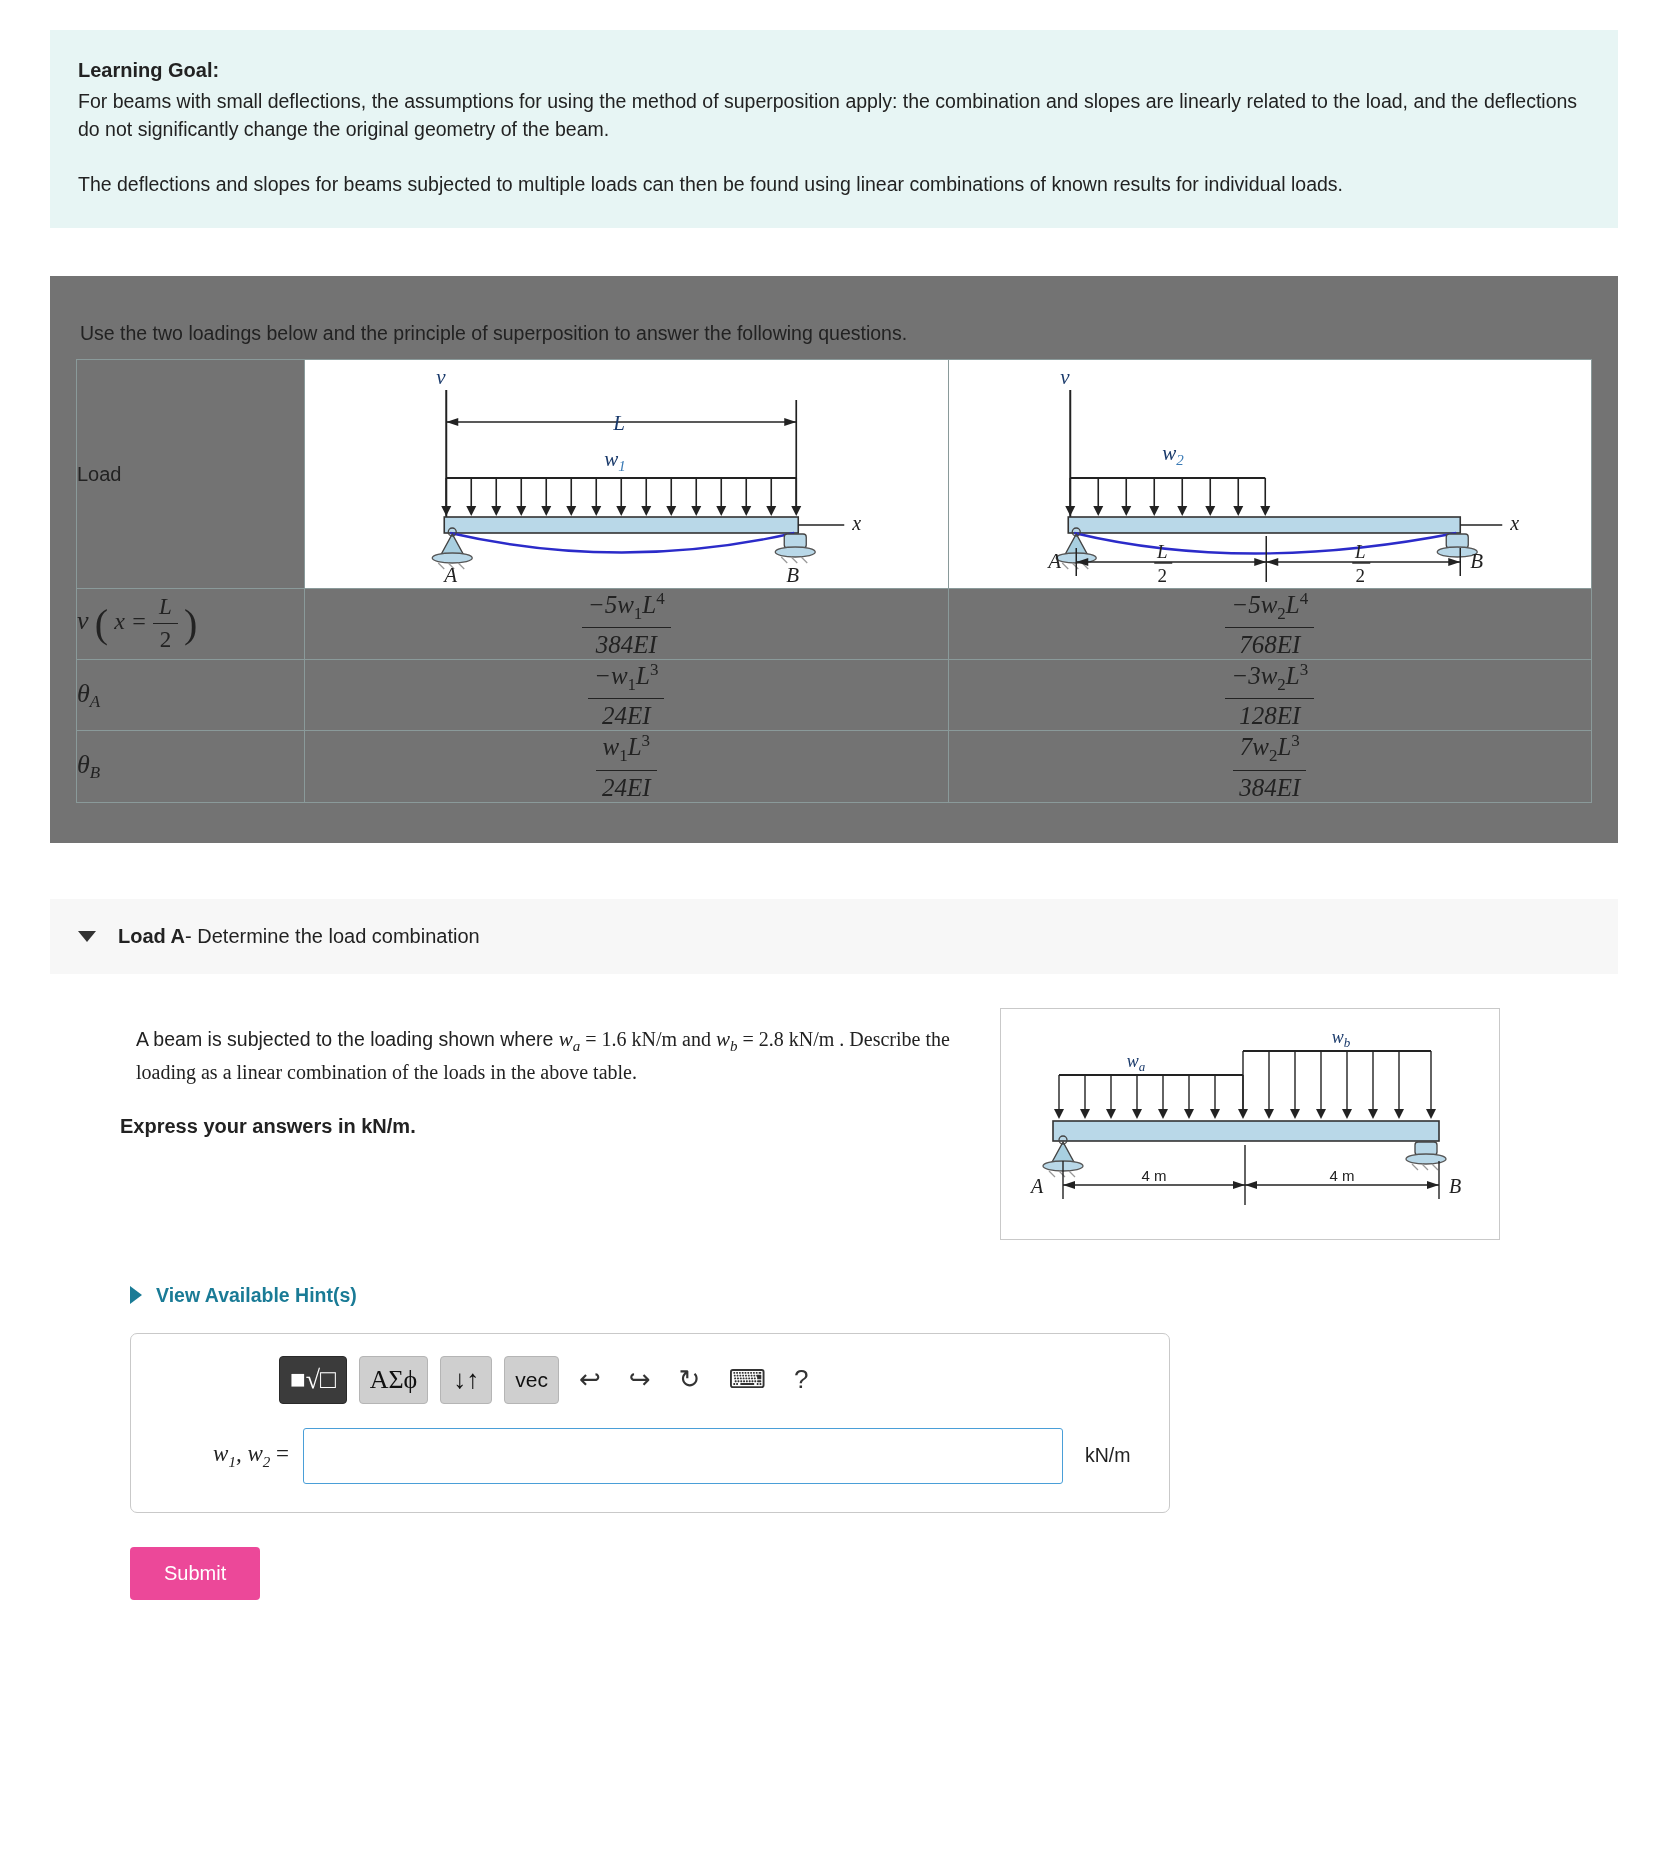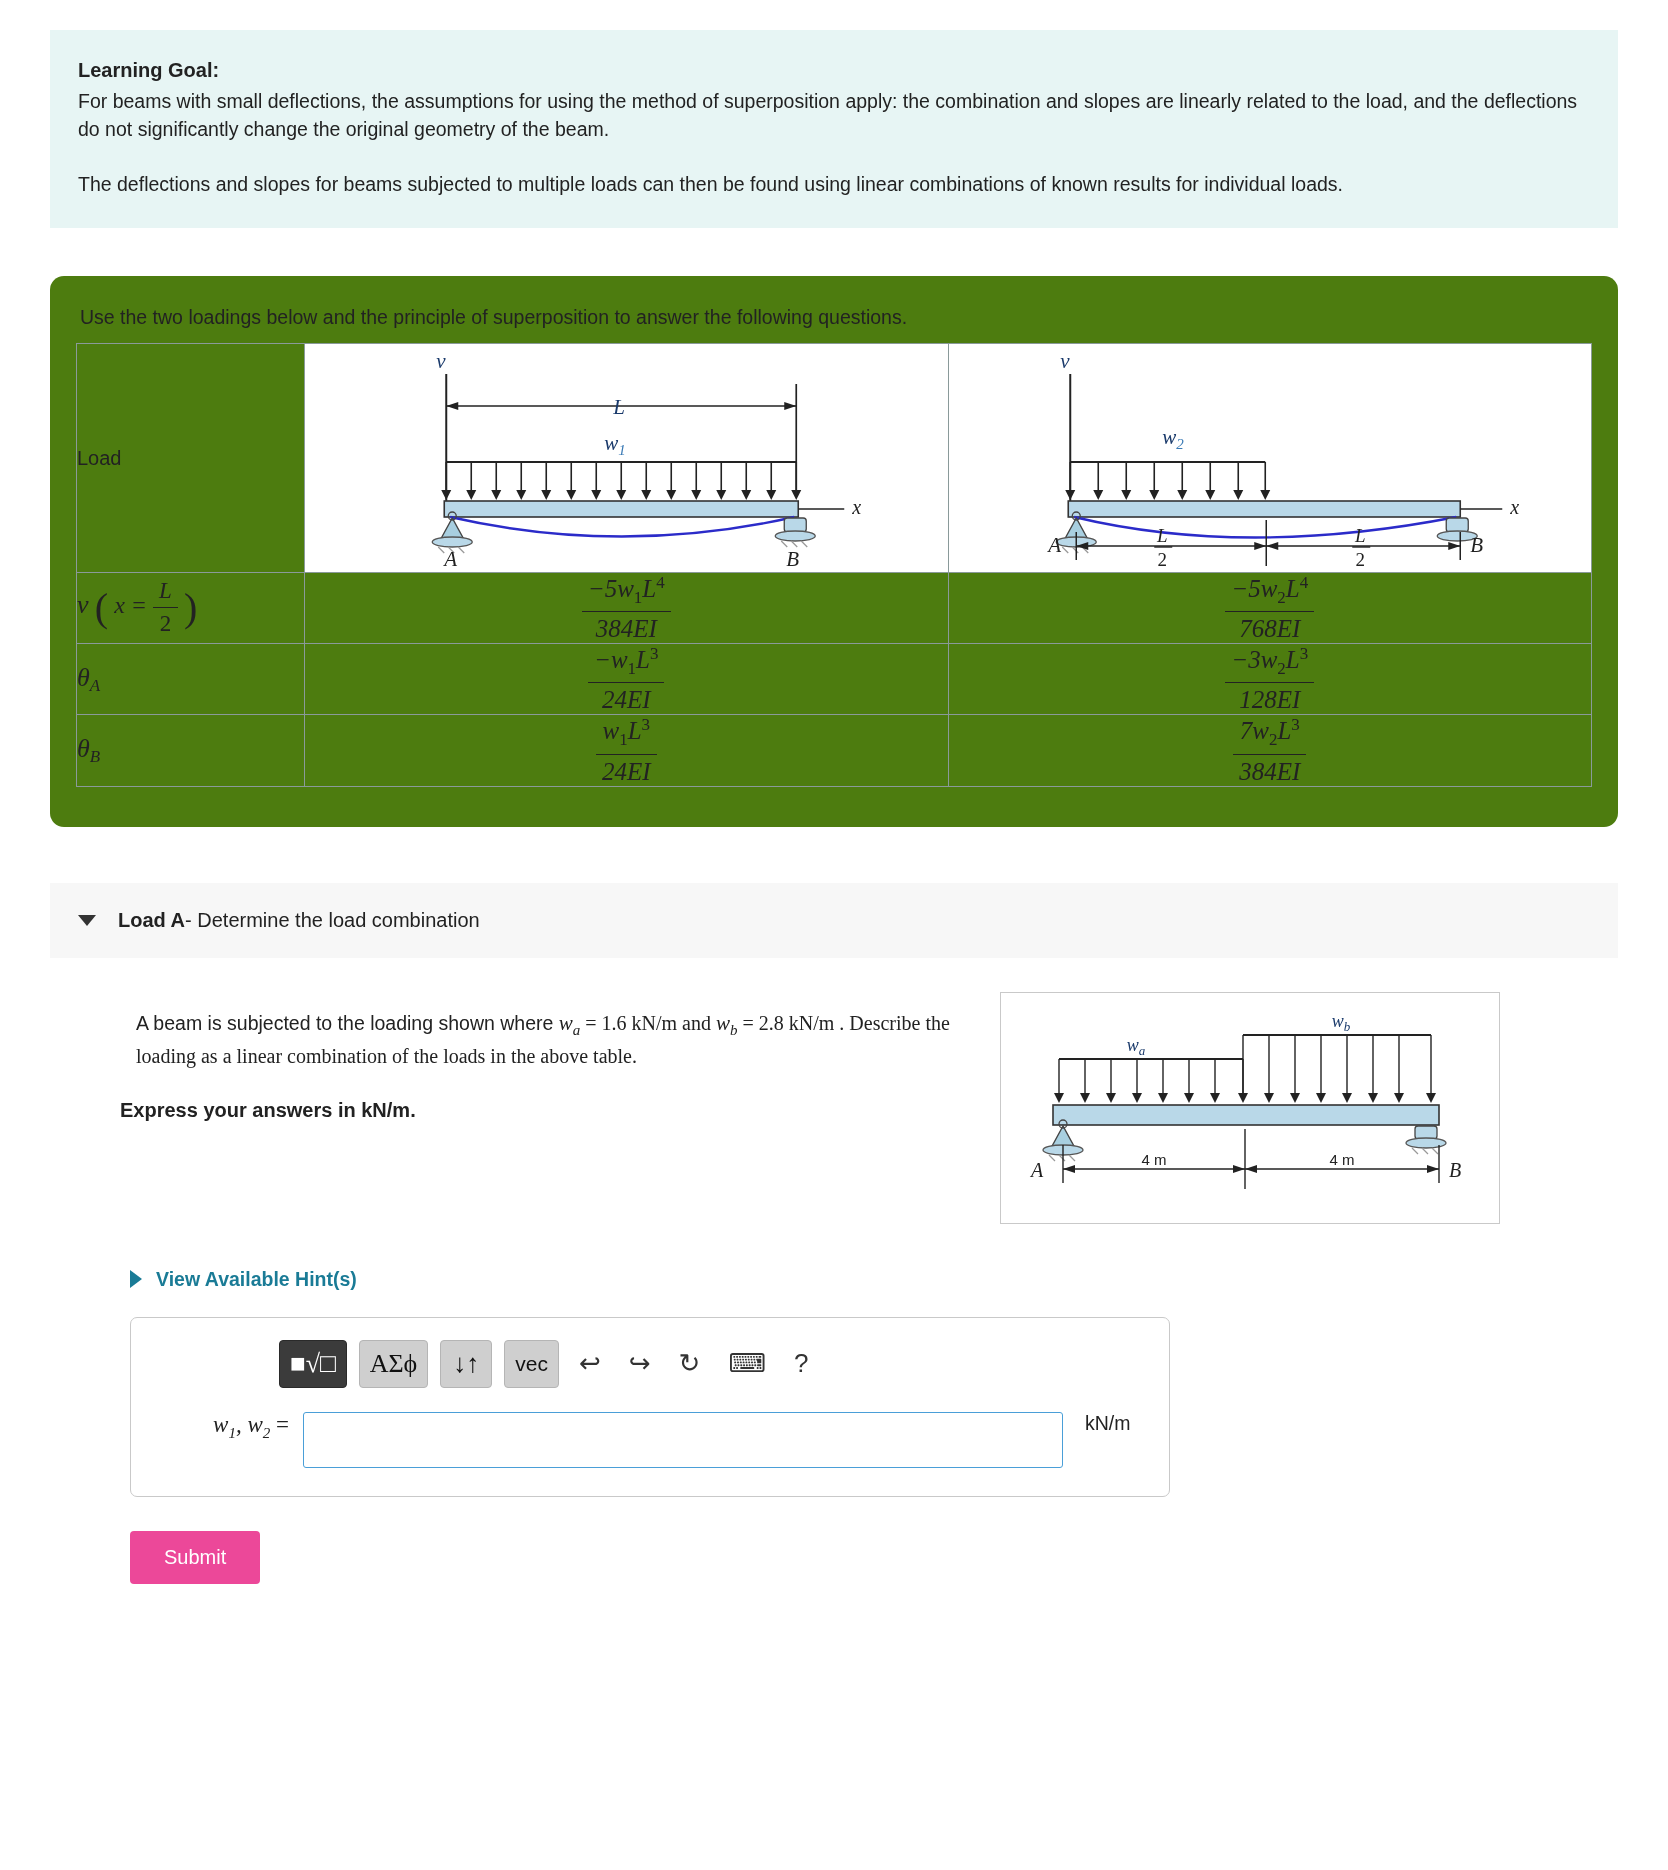--- a/index.html
+++ b/index.html
@@ -22,23 +22,22 @@
     padding: 26px 28px 30px 28px;
     line-height: 1.45;
   }
   .goal-title{ font-weight: bold; font-size:20px; margin-bottom:2px;}
   .goal-p{ margin:0; font-size:19.5px;}
   .goal-gap{ height: 26px; }
 
   
   .super-panel{
     margin: 48px 50px 0 50px;
-    background:#4d7c0f;
-    padding: 30px 26px 40px 26px;
-    border-radius: 14px;
+    background:#737373;
+    padding: 46px 26px 40px 26px;
   }
   .super-intro{ font-size:19.5px; margin:0 0 14px 4px; }
 
   table.loads{
     border-collapse: collapse;
     width: 100%;
     table-layout: fixed;
   }
   table.loads td{
     border: 1px solid #8a9a9a;
@@ -112,21 +111,21 @@
   }
   .mathbar{ display:flex; align-items:center; gap:12px; padding-left:148px; }
   .mbtn{
     background:#cfcfcf; border:1px solid #b5b5b5; border-radius:4px;
     height:48px; min-width:52px; display:flex;align-items:center;justify-content:center;
     font-family:"Liberation Serif", serif; font-size:26px; color:#111; padding:0 10px;
   }
   .mbtn.dark{ background:#3b3b3b; border-color:#2a2a2a; color:#fff; }
   .mbtn.vec{ font-family:"Liberation Sans",sans-serif; font-size:21px;}
   .micon{ background:none;border:none;font-size:26px;color:#333;padding:0 8px; display:flex;align-items:center;}
-  .answer-row{ display:flex; align-items:flex-start; margin-top:24px; padding-left:22px;}
+  .answer-row{ display:flex; align-items:center; margin-top:24px; padding-left:22px;}
   .ans-label{ width: 150px; text-align:right; padding-right:14px; font-family:"Liberation Serif", serif; font-style:italic; font-size:23px;}
   .ans-input{
     width: 760px; height:56px; border:1px solid #4a9fd8; border-radius:3px; background:#fff;
     outline:none; font-size:19px; padding:0 10px; font-family:"Liberation Sans",sans-serif;
   }
   .ans-unit{ margin-left:22px; font-size:19.5px;}
 
   .submit-wrap{ margin: 34px 0 40px 130px; }
   .submit-btn{
     background:#ec4899; color:#fff; border:none; border-radius:4px;

